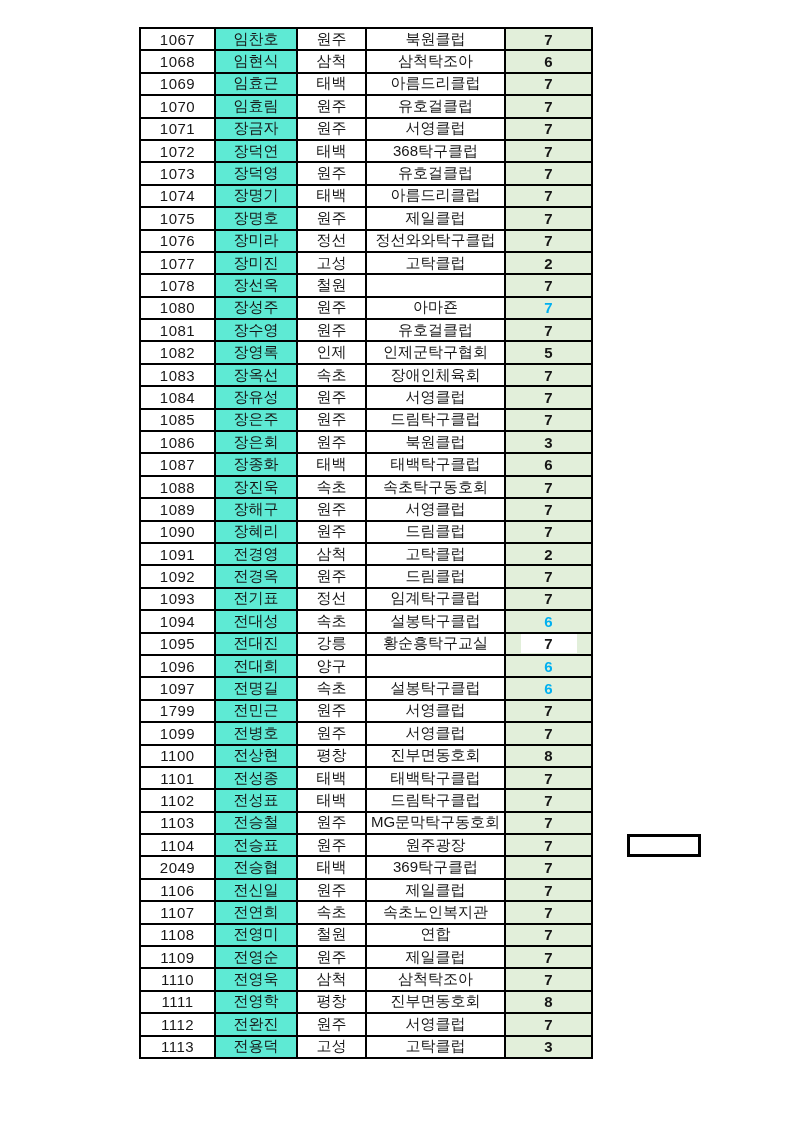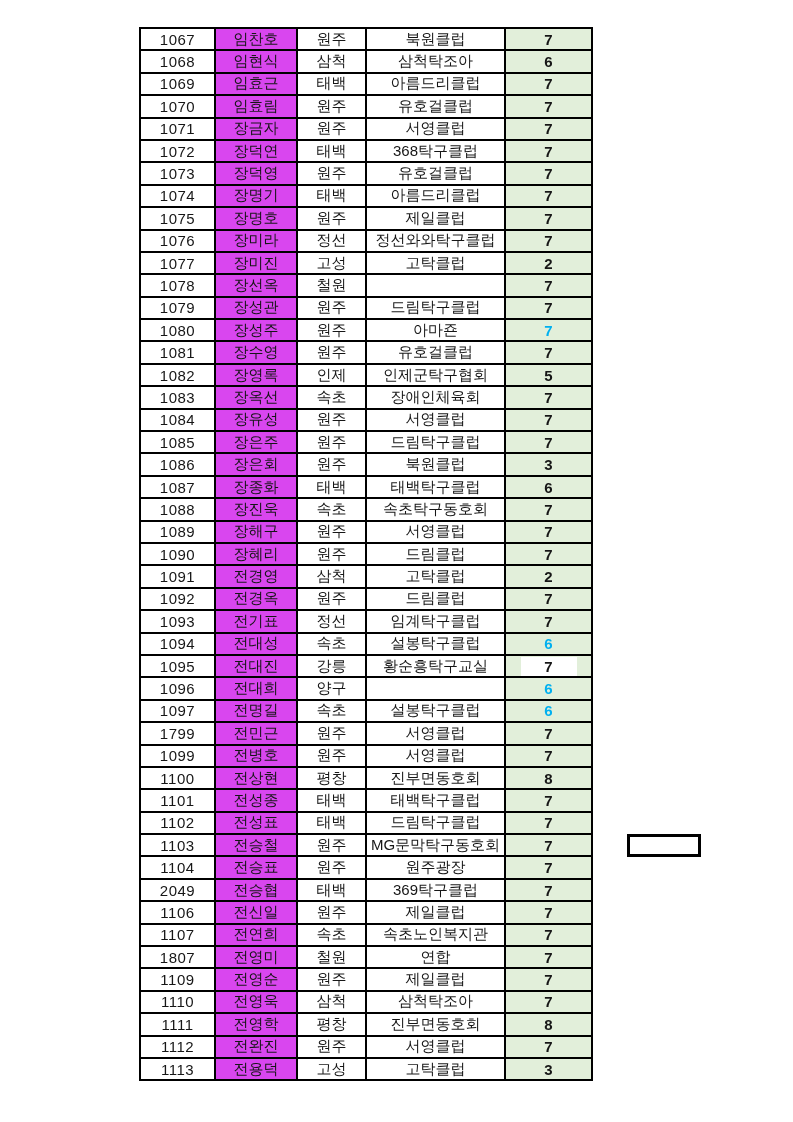--- a/index.html
+++ b/index.html
@@ -27,21 +27,21 @@
     color:#161616;
     white-space:nowrap;
     overflow:hidden;
   }
   col.c-id   { width:75px; }
   col.c-name { width:82px; }
   col.c-city { width:69px; }
   col.c-club { width:139px; }
   col.c-score{ width:87px; }
 
-  td.col-name  { background:#d946ef; }
+  td.col-name  { background:#5eead4; }
   td.col-score { background:#e2efda; font-weight:bold; }
   td.col-id    { letter-spacing:0.5px; }
 
   td.score-cyan .score-text { color:#00b0f0; }
   td.score-white .score-text {
     background:#ffffff;
     display:inline-block;
     min-width:56px;
     line-height:19px;
   }
@@ -146,27 +146,20 @@
           <td class="col-score"><span class="score-text">2</span></td>
         </tr>
         <tr>
           <td class="col-id">1078</td>
           <td class="col-name">장선옥</td>
           <td class="col-city">철원</td>
           <td class="col-club"></td>
           <td class="col-score"><span class="score-text">7</span></td>
         </tr>
         <tr>
-          <td class="col-id">1079</td>
-          <td class="col-name">장성관</td>
-          <td class="col-city">원주</td>
-          <td class="col-club">드림탁구클럽</td>
-          <td class="col-score"><span class="score-text">7</span></td>
-        </tr>
-        <tr>
           <td class="col-id">1080</td>
           <td class="col-name">장성주</td>
           <td class="col-city">원주</td>
           <td class="col-club">아마죤</td>
           <td class="col-score score-cyan"><span class="score-text">7</span></td>
         </tr>
         <tr>
           <td class="col-id">1081</td>
           <td class="col-name">장수영</td>
           <td class="col-city">원주</td>
@@ -349,21 +342,21 @@
           <td class="col-score"><span class="score-text">7</span></td>
         </tr>
         <tr>
           <td class="col-id">1107</td>
           <td class="col-name">전연희</td>
           <td class="col-city">속초</td>
           <td class="col-club">속초노인복지관</td>
           <td class="col-score"><span class="score-text">7</span></td>
         </tr>
         <tr>
-          <td class="col-id">1807</td>
+          <td class="col-id">1108</td>
           <td class="col-name">전영미</td>
           <td class="col-city">철원</td>
           <td class="col-club">연합</td>
           <td class="col-score"><span class="score-text">7</span></td>
         </tr>
         <tr>
           <td class="col-id">1109</td>
           <td class="col-name">전영순</td>
           <td class="col-city">원주</td>
           <td class="col-club">제일클럽</td>

